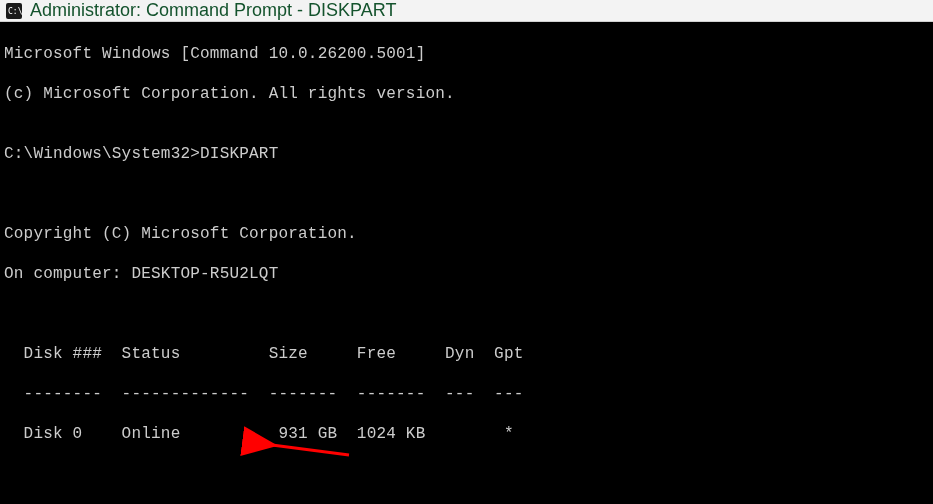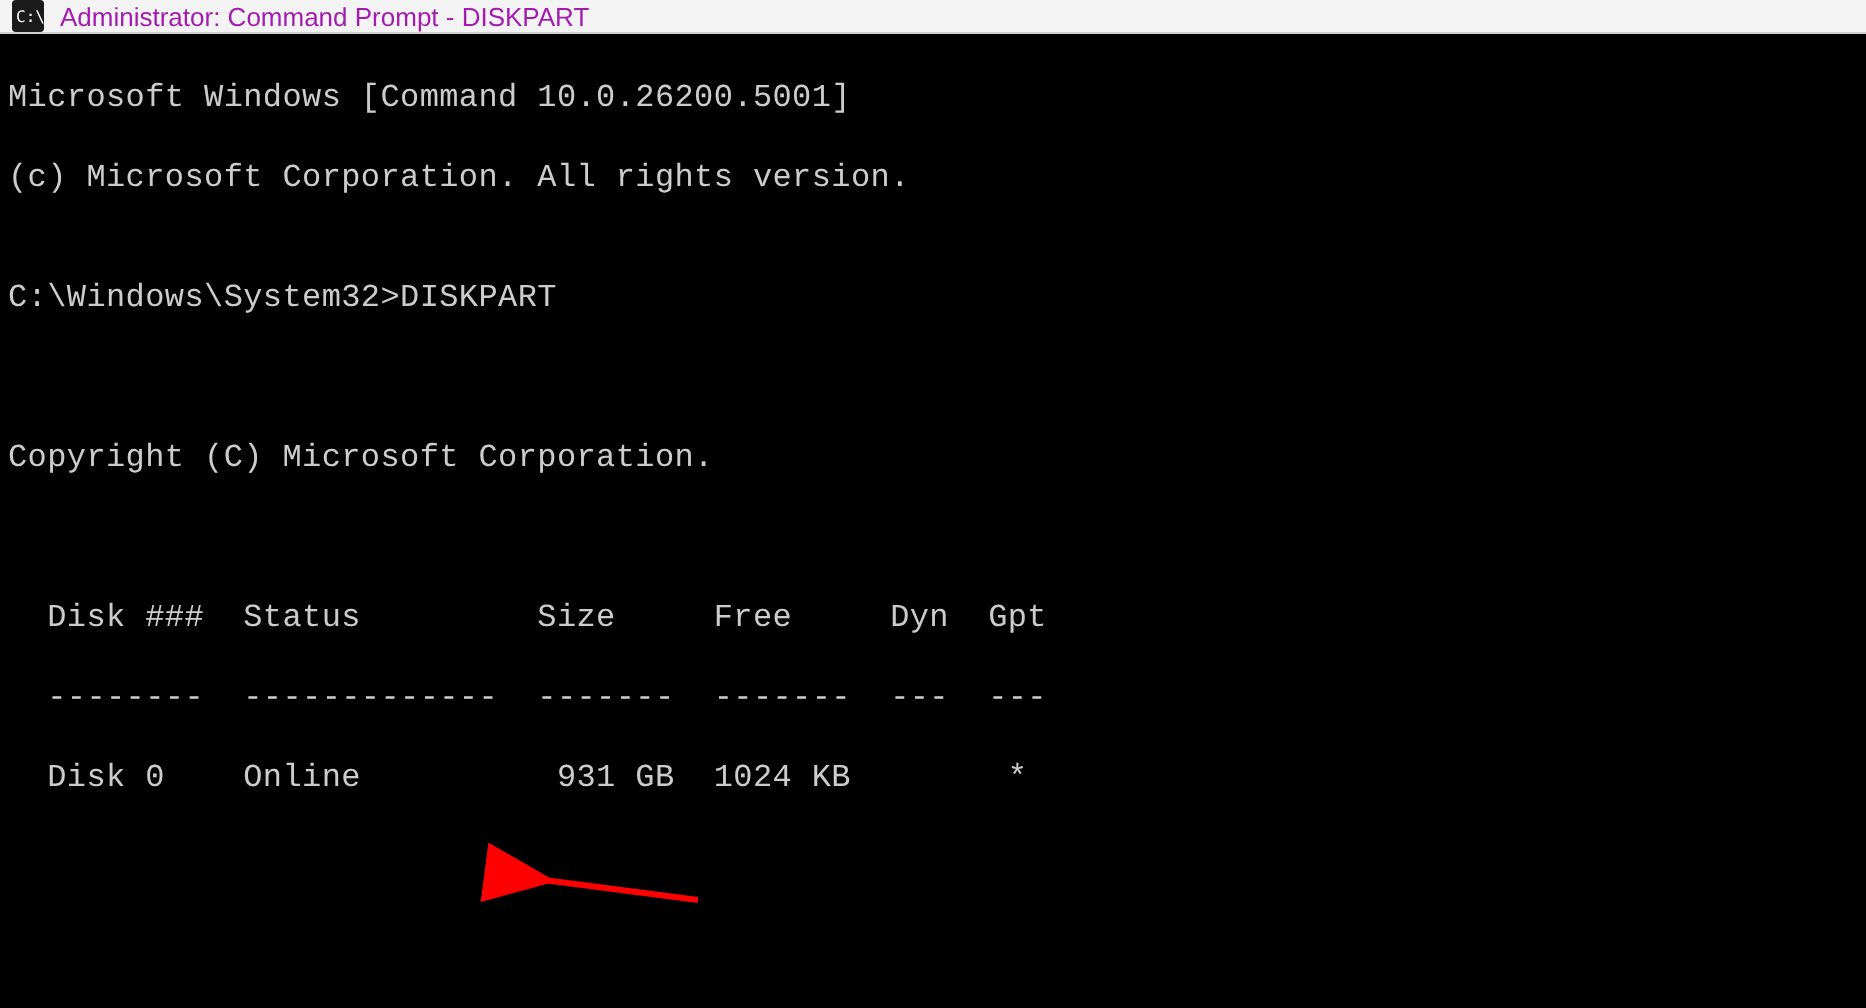--- a/index.html
+++ b/index.html
@@ -14,22 +14,22 @@
     gap: 8px;
     border-bottom: 1px solid #d0d0d0;
   }
   .titlebar .app-icon {
     width: 16px; height: 16px;
     display: inline-flex; align-items: center; justify-content: center;
   }
   .titlebar .app-icon svg { width: 16px; height: 16px; }
   .titlebar .title {
     font-family: "Segoe UI", Tahoma, sans-serif;
-    font-size: 13px;
-    color: #a21caf;
+    font-size: 18px;
+    color: #14532d;
     white-space: nowrap;
   }
   .terminal {
     flex: 1;
     background: #000;
     color: #cccccc;
     font-size: 16px;
     line-height: 20px;
     padding: 2px 4px;
     white-space: pre;
@@ -61,20 +61,21 @@
   </div>
 
   <div class="terminal">
 <span class="line">Microsoft Windows [Command 10.0.26200.5001]</span>
 <span class="line">(c) Microsoft Corporation. All rights version.</span>
 <span class="line"></span>
 <span class="line">C:\Windows\System32&gt;DISKPART</span>
 <span class="line"></span>
 <span class="line"></span>
 <span class="line">Copyright (C) Microsoft Corporation.</span>
+<span class="line">On computer: DESKTOP-R5U2LQT</span>
 <span class="line"></span>
 <span class="line"></span>
 <span class="line">  Disk ###  Status         Size     Free     Dyn  Gpt</span>
 <span class="line">  --------  -------------  -------  -------  ---  ---</span>
 <span class="line">  Disk 0    Online          931 GB  1024 KB        *</span>
 
 
 <span class="line"></span>
 
 <span class="line"></span>

